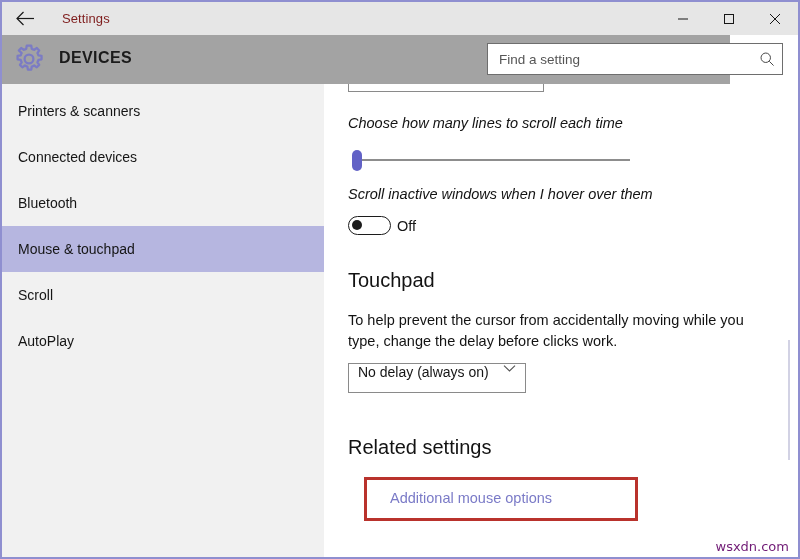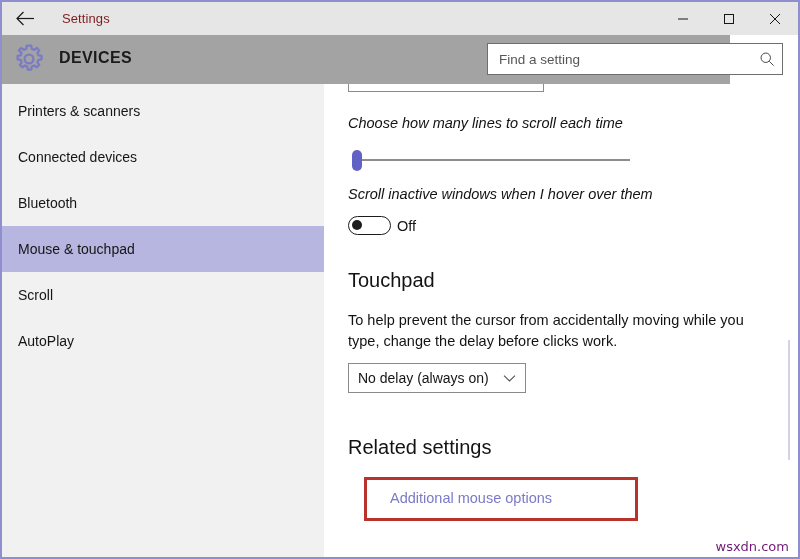--- a/index.html
+++ b/index.html
@@ -246,21 +246,21 @@
   }
 
   .dropdown {
     margin-top: 12px;
     width: 178px;
     height: 30px;
     border: 1px solid #8a8a8a;
     box-sizing: border-box;
     background: #ffffff;
     display: flex;
-    align-items: center;
+    align-items: flex-start;
     padding: 0 9px;
   }
   .dropdown .dd-value {
     flex: 1;
     font-size: 14px;
     color: #151515;
   }
   .dropdown .dd-chevron {
     color: #555555;
     display: flex;

